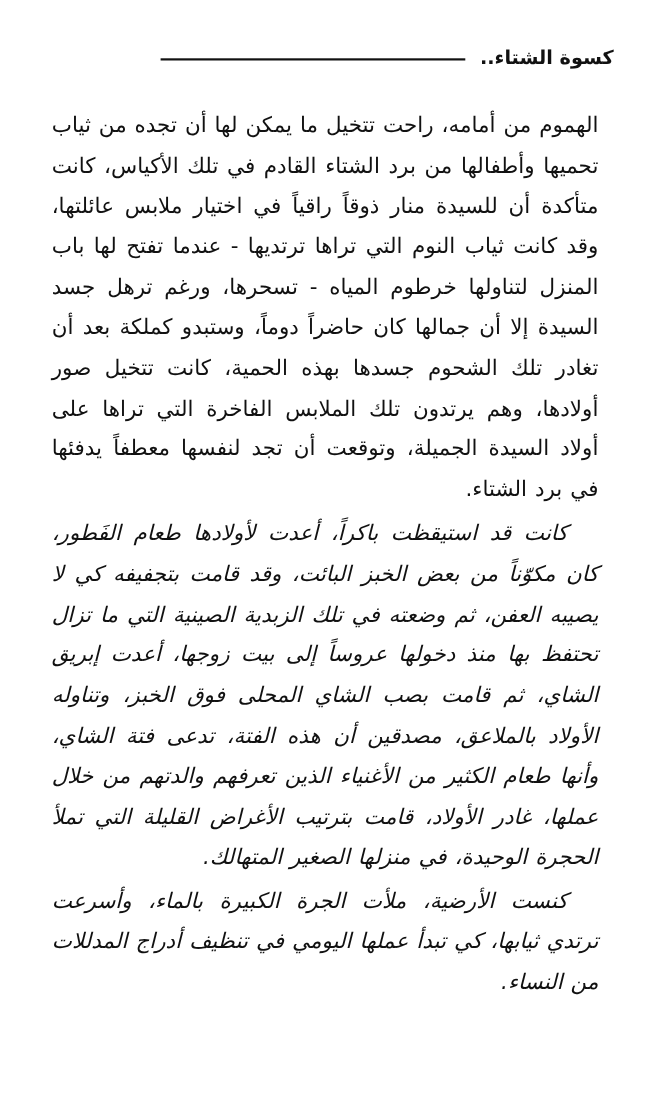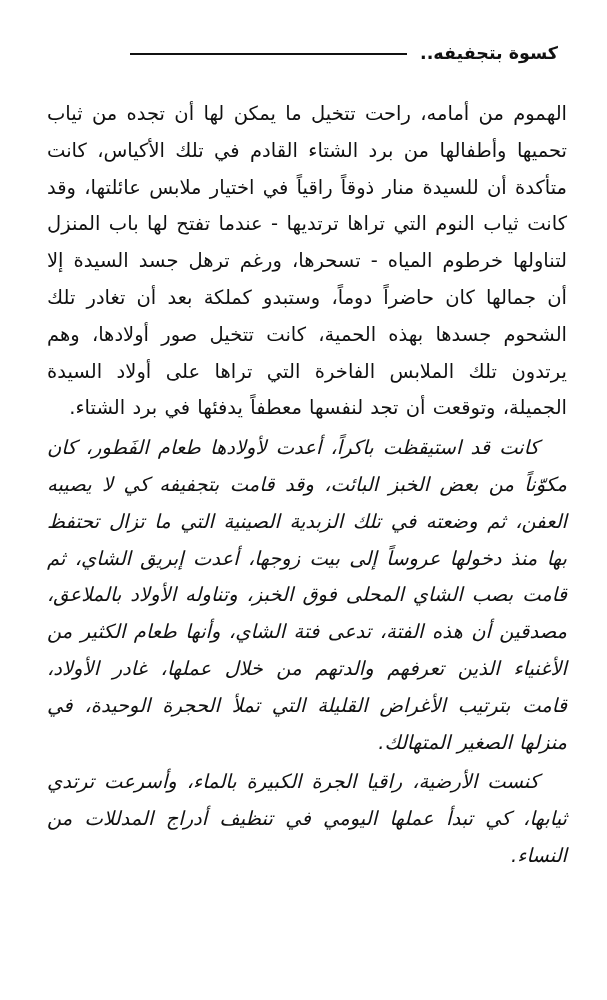--- a/index.html
+++ b/index.html
@@ -39,21 +39,21 @@
     display: inline-block;
     width: 277px;
     height: 2px;
     background: #111111;
     margin-right: 13px; 
     margin-top: 2px;
   }
   .body-text {
     position: absolute;
     top: 96px;
-    right: 40px;
+    right: 63px;
     left: 47px;
     direction: rtl;
   }
   .para {
     margin: 0 0 3px 0;
     font-size: 19.5px;
     line-height: 36.8px;
     text-align: justify;
     text-justify: inter-word;
     word-spacing: 1px;
@@ -63,23 +63,23 @@
     font-style: italic;
   }
   
 </style>
 </head>
 <body>
 
 <div class="page">
 
   <header class="chapter-header">
-    <span class="chapter-title">كسوة بتجفيفه..</span>
+    <span class="chapter-title">كسوة الشتاء..</span>
     <span class="header-rule"></span>
   </header>
 
   <main class="body-text">
     <p class="para">الهموم من أمامه، راحت تتخيل ما يمكن لها أن تجده من ثياب تحميها وأطفالها من برد الشتاء القادم في تلك الأكياس، كانت متأكدة أن للسيدة منار ذوقاً راقياً في اختيار ملابس عائلتها، وقد كانت ثياب النوم التي تراها ترتديها - عندما تفتح لها باب المنزل لتناولها خرطوم المياه - تسحرها، ورغم ترهل جسد السيدة إلا أن جمالها كان حاضراً دوماً، وستبدو كملكة بعد أن تغادر تلك الشحوم جسدها بهذه الحمية، كانت تتخيل صور أولادها، وهم يرتدون تلك الملابس الفاخرة التي تراها على أولاد السيدة الجميلة، وتوقعت أن تجد لنفسها معطفاً يدفئها في برد الشتاء.</p>
     <p class="para indent">كانت قد استيقظت باكراً، أعدت لأولادها طعام الفَطور، كان مكوّناً من بعض الخبز البائت، وقد قامت بتجفيفه كي لا يصيبه العفن، ثم وضعته في تلك الزبدية الصينية التي ما تزال تحتفظ بها منذ دخولها عروساً إلى بيت زوجها، أعدت إبريق الشاي، ثم قامت بصب الشاي المحلى فوق الخبز، وتناوله الأولاد بالملاعق، مصدقين أن هذه الفتة، تدعى فتة الشاي، وأنها طعام الكثير من الأغنياء الذين تعرفهم والدتهم من خلال عملها، غادر الأولاد، قامت بترتيب الأغراض القليلة التي تملأ الحجرة الوحيدة، في منزلها الصغير المتهالك.</p>
-    <p class="para indent">كنست الأرضية، راقيا الجرة الكبيرة بالماء، وأسرعت ترتدي ثيابها، كي تبدأ عملها اليومي في تنظيف أدراج المدللات من النساء.</p>
+    <p class="para indent">كنست الأرضية، ملأت الجرة الكبيرة بالماء، وأسرعت ترتدي ثيابها، كي تبدأ عملها اليومي في تنظيف أدراج المدللات من النساء.</p>
   </main>
 
 </div>
 
 </body></html>

